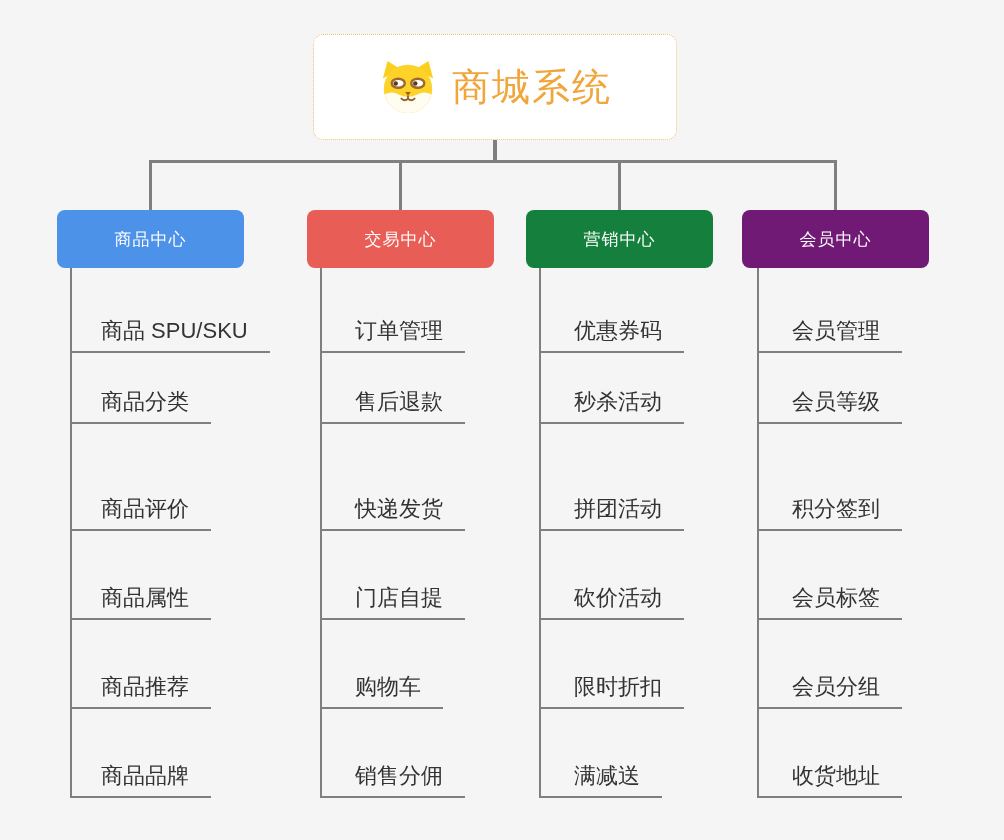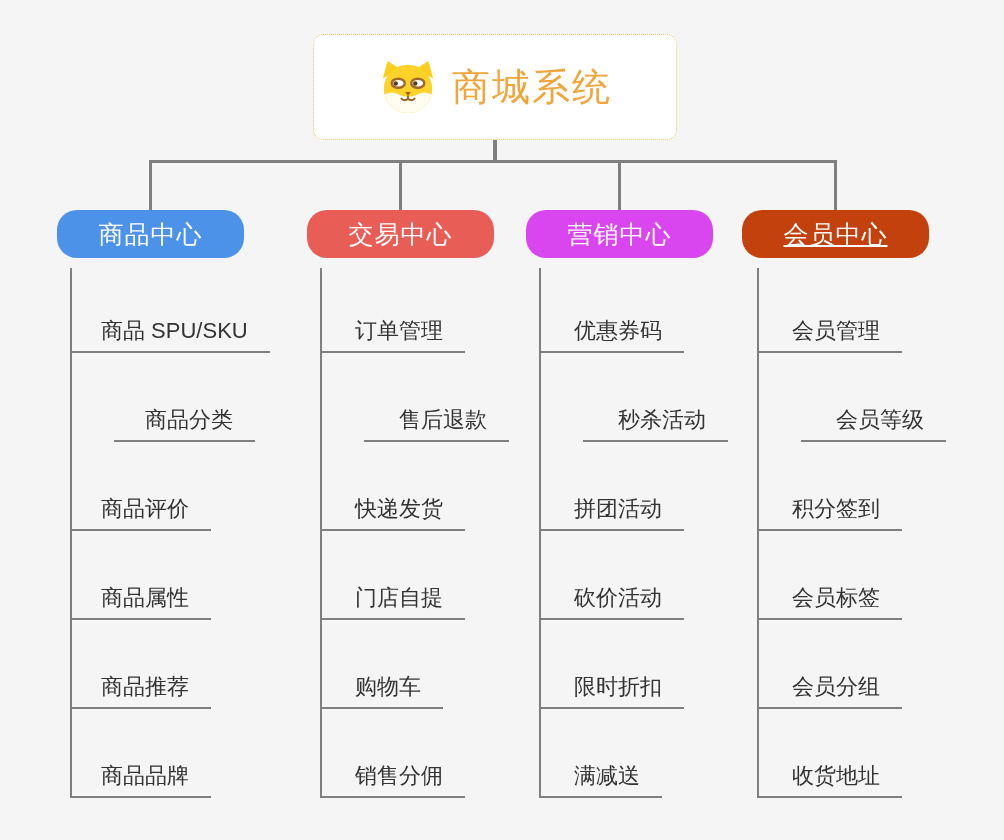--- a/index.html
+++ b/index.html
@@ -21,24 +21,24 @@
     display: flex; align-items: center; justify-content: center; gap: 14px;
     cursor: default;
   }
   .root-title {
     font-size: 38px;
     letter-spacing: 2px;
     color: #f0a63b;
   }
 
   .branch-node {
-    position: absolute; top: 210px; height: 48px; width: 187px;
-    border-radius: 20px;
+    position: absolute; top: 210px; height: 58px; width: 187px;
+    border-radius: 8px;
     display: flex; align-items: center; justify-content: center;
-    color: #ffffff; font-size: 25px; letter-spacing: 1px;
+    color: #ffffff; font-size: 17px; letter-spacing: 1px;
   }
   .b0 { left: 57px;  }
   .b1 { left: 307px; }
   .b2 { left: 526px; }
   .b3 { left: 742px; }
 
   .leaf-node {
     position: absolute;
     white-space: nowrap;
     font-size: 22px;
@@ -46,21 +46,21 @@
     color: #333333;
     padding: 0 22px 5px 35px;
     border-bottom: 2px solid #7f7f7f;
   }
   
   .c0 { left: 70px; padding-left: 31px;  }
   .c1 { left: 320px; }
   .c2 { left: 539px; }
   .c3 { left: 757px; }
   
-  .r0 { top: 316px; } .r1 { top: 405px; margin-left: 44px; } .r2 { top: 494px; }
+  .r0 { top: 316px; } .r1 { top: 387px; } .r2 { top: 494px; }
   .r3 { top: 583px; } .r4 { top: 672px; } .r5 { top: 761px; }
 </style>
 </head>
 <body style="background: rgb(245, 245, 246);">
 
 <div class="canvas">
 
   <svg class="connectors" xmlns="http://www.w3.org/2000/svg">
     <g stroke="#7f7f7f" fill="none">
 
@@ -99,24 +99,24 @@
     </svg>
     <span class="root-title">商城系统</span>
   </div>
 
   <div class="branch-node b0" style="background: rgb(76, 146, 232);">
     <span>商品中心</span>
   </div>
   <div class="branch-node b1" style="background: rgb(232, 94, 87);">
     <span>交易中心</span>
   </div>
-  <div class="branch-node b2" style="background: #d946ef;">
+  <div class="branch-node b2" style="background: #15803d;">
     <span>营销中心</span>
   </div>
-  <div class="branch-node b3" style="background: #c2410c; text-decoration: underline;">
+  <div class="branch-node b3" style="background: #701a75;">
     <span>会员中心</span>
   </div>
 
   <div class="leaf-node c0 r0">商品 SPU/SKU</div>
   <div class="leaf-node c0 r1">商品分类</div>
   <div class="leaf-node c0 r2">商品评价</div>
   <div class="leaf-node c0 r3">商品属性</div>
   <div class="leaf-node c0 r4">商品推荐</div>
   <div class="leaf-node c0 r5">商品品牌</div>
 

